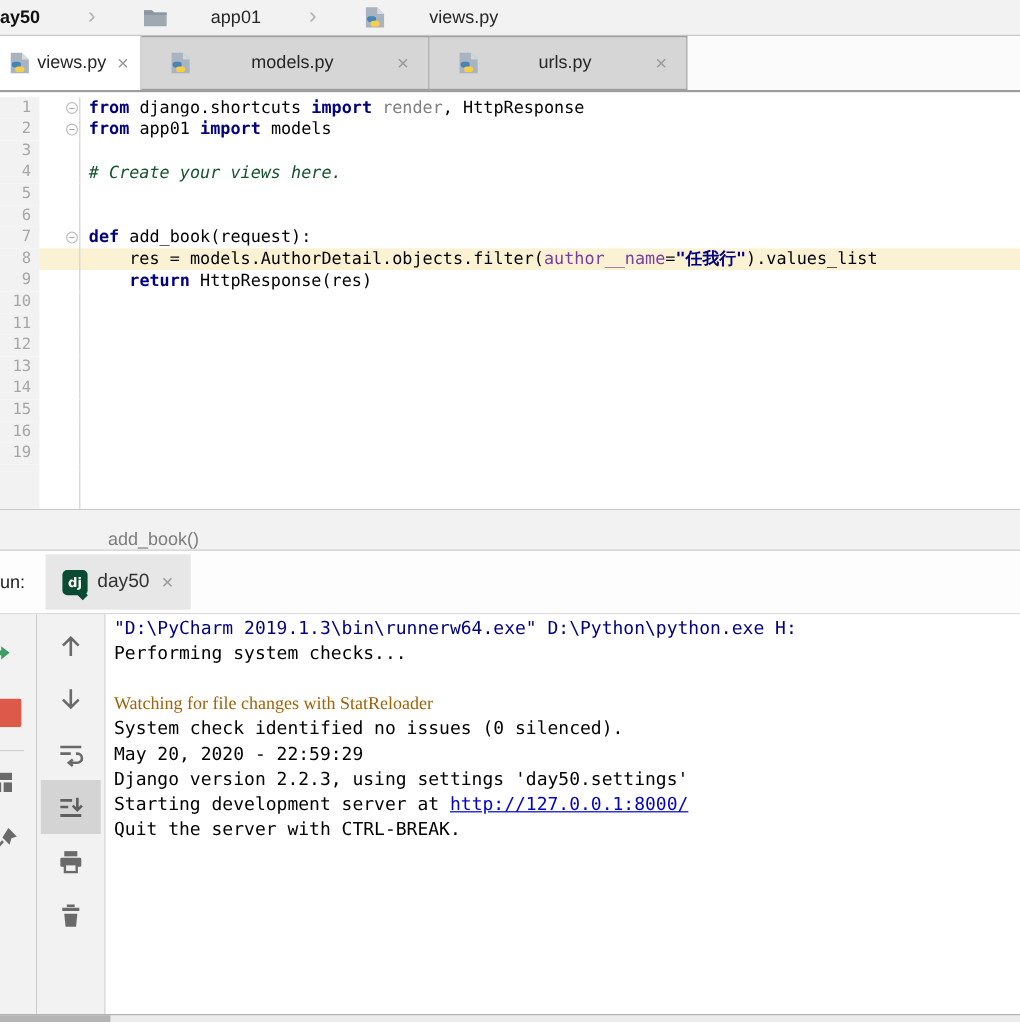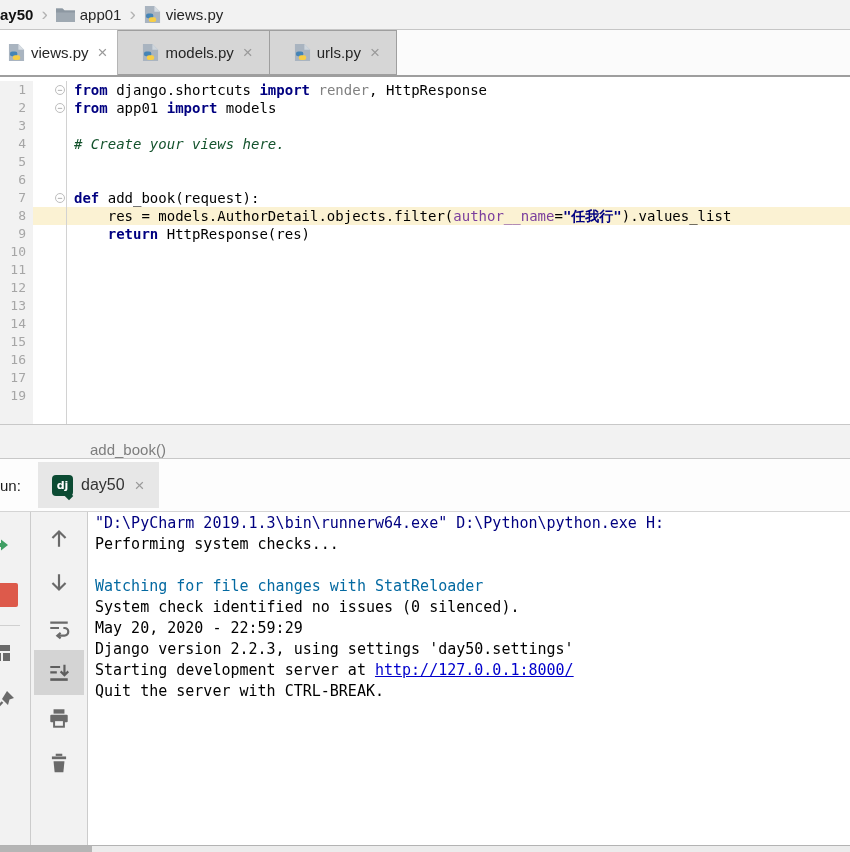--- a/index.html
+++ b/index.html
@@ -1,33 +1,33 @@
 <!DOCTYPE html>
 <html><head>
 <meta charset="utf-8">
 <style>
   * { box-sizing: border-box; margin: 0; padding: 0; }
   html,body { width: 850px; height: 852px; overflow: hidden; background:#fff;
     font-family: "Liberation Sans", sans-serif; }
 
   
   .breadcrumb { height:30px; background:#f2f2f2; border-bottom:1px solid #c6c6c6;
-    display:flex; align-items:center; font-size:15px; color:#262626; }
+    display:flex; align-items:center; font-size:15px; color:#262626;gap:32px; }
   .bc-project { font-weight:bold; color:#111; }
   .bc-chev { color:#b3b3b3; font-size:19px; margin:0 8px 2px 8px; }
   .bc-icon { display:inline-flex; margin-right:5px; }
   .bc-item { color:#262626; }
 
   
   .tab-bar { height:47px; background:#f5f5f5; border-bottom:2px solid #9e9e9e;
     display:flex; align-items:stretch; }
   .tab { display:flex; align-items:center; padding:0 12px 0 8px; font-size:15px;
     color:#262626; cursor:default; }
   .tab.active { background:#fff; border-right:1px solid #b5b5b5; padding-right:10px; }
-  .tab.inactive { background:#d6d6d6; border:1px solid #9f9f9f; border-left:none; padding:0 16px 0 24px; }
+  .tab.inactive { background:#d6d6d6; border:1px solid #9f9f9f; border-left:none; padding:0 16px 0 24px;gap:44px; }
   .tab.inactive:first-of-type{ border-left:1px solid #9f9f9f; }
   .tab-label { margin:0 9px 0 6px; }
   .tab-close { color:#9a9a9a; font-size:17px; line-height:1; }
   .pyicon { display:inline-flex; }
   .tab-bar-rest { flex:1; background:#fbfbfb; }
 
   
   .editor { height:347px; background:#fff; display:flex; flex-direction:column;
     padding-top:4px; overflow:hidden; }
   .ed-row { display:flex; height:18px; line-height:18px;
@@ -76,21 +76,21 @@
   .colB { width:57px; flex:none; background:#f2f2f2; border-right:1px solid #cccccc;
     padding-top:3px; display:flex; flex-direction:column; align-items:center; }
   .tbtn { width:50px; height:45px; display:flex; align-items:center; justify-content:center; }
   .tbtn.active { background:#d4d4d4; }
   .console { flex:1; background:#fff; overflow:hidden; padding:1px 0 0 7px;
     font-family:"DejaVu Sans Mono", monospace; font-size:15px; line-height:21px;
     white-space:pre; }
   .con-row { height:21px; }
   .c-navy { color:#000080; }
   .c-plain { color:#000; }
-  .c-red { color:#0369a1; }
+  .c-red { color:#a16207;font-family:Liberation Serif, serif; }
   .c-link { color:#0000cc; text-decoration:underline; }
 
   
   .hscroll { height:7px; background:#ececec; border-top:1px solid #b3b3b3; position:relative; }
   .hscroll .thumb { position:absolute; left:0; top:0; height:6px; width:92px; background:#b5b5b5; }
 
   .cutL6 { margin-left:-6px; } .cutL8 { margin-left:-8px; } .cutL10 { margin-left:-10px; }
 </style>
 </head>
 <body>
@@ -167,21 +167,20 @@
     <div class="ed-row"><span class="num">7</span><span class="foldc"><span class="foldm">−</span></span><span class="codec"><span class="kw">def</span><span class="txt"> add_book(request):</span></span></div>
     <div class="ed-row"><span class="num">8</span><span class="foldc hl"></span><span class="codec hl"><span class="txt">    res = models.AuthorDetail.objects.filter(</span><span class="param">author__name</span><span class="txt">=</span><span class="str">"任我行"</span><span class="txt">).values_list</span></span></div>
     <div class="ed-row"><span class="num">9</span><span class="foldc"></span><span class="codec"><span class="txt">    </span><span class="kw">return</span><span class="txt"> HttpResponse(res)</span></span></div>
     <div class="ed-row"><span class="num">10</span><span class="foldc"></span><span class="codec"></span></div>
     <div class="ed-row"><span class="num">11</span><span class="foldc"></span><span class="codec"></span></div>
     <div class="ed-row"><span class="num">12</span><span class="foldc"></span><span class="codec"></span></div>
     <div class="ed-row"><span class="num">13</span><span class="foldc"></span><span class="codec"></span></div>
     <div class="ed-row"><span class="num">14</span><span class="foldc"></span><span class="codec"></span></div>
     <div class="ed-row"><span class="num">15</span><span class="foldc"></span><span class="codec"></span></div>
     <div class="ed-row"><span class="num">16</span><span class="foldc"></span><span class="codec"></span></div>
-    <div class="ed-row"><span class="num">17</span><span class="foldc"></span><span class="codec"></span></div>
     <div class="ed-row"><span class="num">19</span><span class="foldc"></span><span class="codec"></span></div>
     <div class="ed-row filler"><span class="num"></span><span class="foldc"></span><span class="codec"></span></div>
   </div>
 
 <div class="crumb-bar">
   <span>add_book()</span>
 </div>
 
 <div class="run-row">
   <span class="run-label">un:</span>

